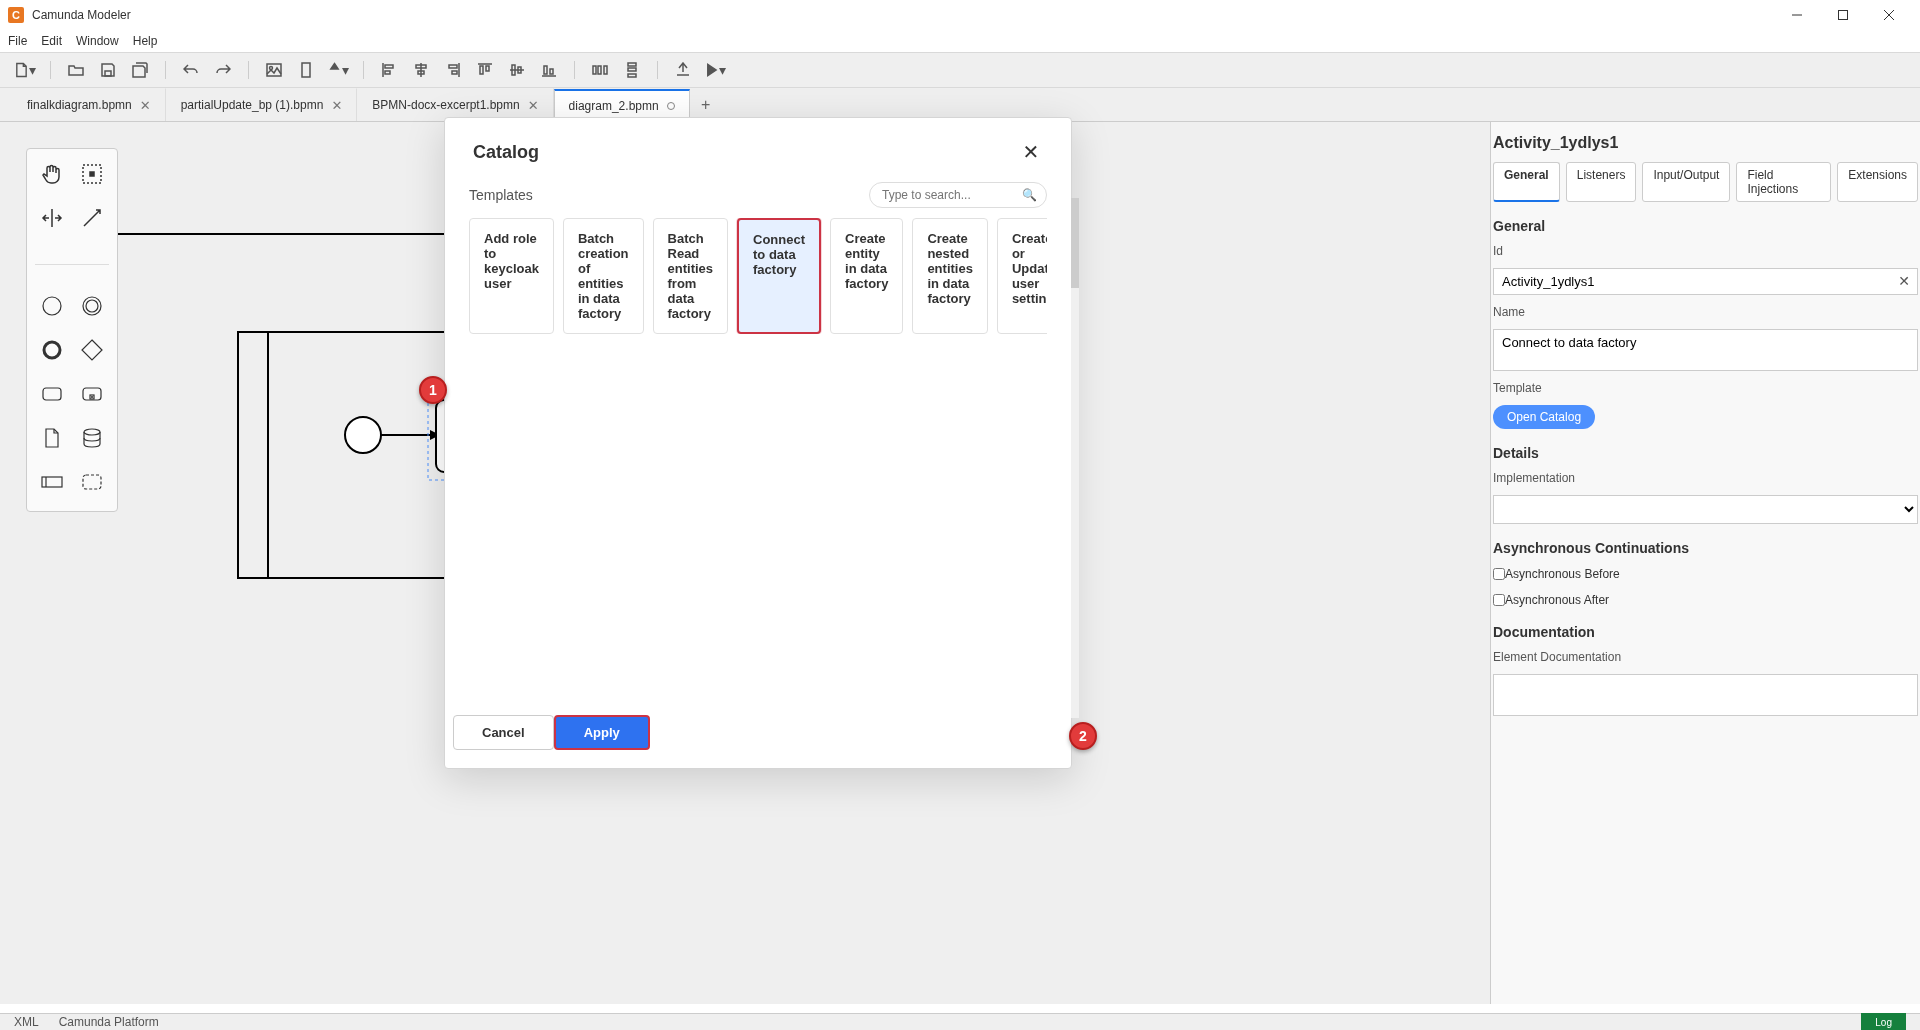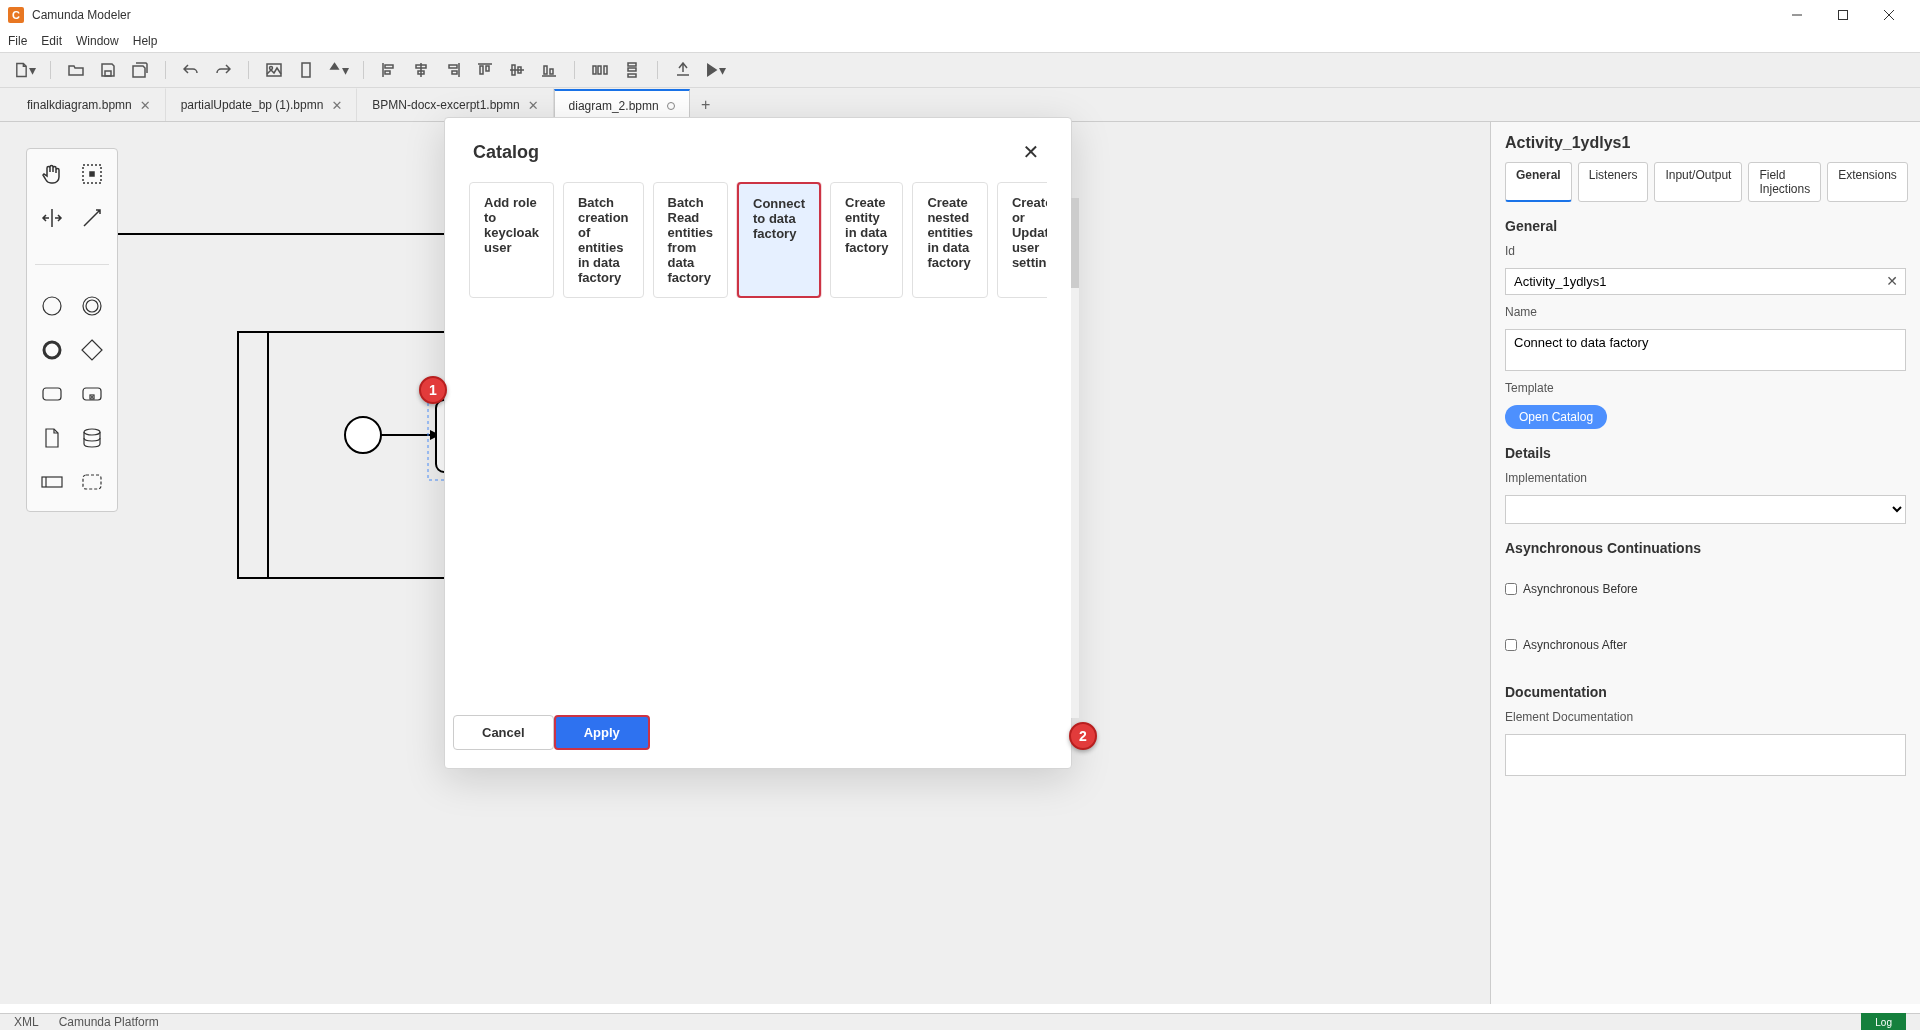--- a/index.html
+++ b/index.html
@@ -37,32 +37,32 @@
 
 .palette { width: 92px; background: #fafafa; border: 1px solid #ccc; margin: 26px 0 0 26px; border-radius: 4px; align-self: flex-start; padding: 8px; display: grid; grid-template-columns: repeat(2, 34px); grid-auto-rows: 38px; gap: 6px; align-items: center; justify-items: center; }
 .palette .p-item svg { width: 24px; height: 24px; }
 .palette hr { grid-column: 1 / -1; border: none; border-top: 1px solid #ddd; width: 100%; }
 
 
 .canvas { flex: 1; position: relative; background: #efefef; }
 .canvas svg.bpmn { position: absolute; left: 0; top: 0; }
 
 
-.props { width: 430px; background: #f8f8f8; border-left: 1px solid #ccc; padding: 12px 14px; display: flex; flex-direction: column; gap: 10px; }
+.props { width: 430px; background: #f8f8f8; border-left: 1px solid #ccc; padding: 12px 2px; display: flex; flex-direction: column; gap: 10px; }
 .props-title { font-size: 16px; font-weight: 700; color: #333; }
 .props-tabs { display: flex; gap: 6px; }
 .ptab { font-size: 12px; color: #333; padding: 5px 10px; border: 1px solid #ccc; border-radius: 3px; background: #fff; }
 .ptab.active { border-bottom: 2px solid #1a73e8; font-weight: 600; }
 .props h3 { font-size: 14px; font-weight: 700; color: #333; margin-top: 6px; }
 .props label { font-size: 12px; color: #555; }
 .props input[type="text"], .props textarea, .props select { width: 100%; border: 1px solid #ccc; padding: 5px 8px; font-size: 13px; background: #fff; resize: none; }
 .input-wrap { position: relative; }
 .input-wrap .x { position: absolute; right: 8px; top: 5px; font-size: 14px; color: #555; }
 .open-catalog-btn { background: #4d90fe; color: #fff; border-radius: 12px; border: none; padding: 5px 14px; font-size: 12px; width: fit-content; }
-.checkbox-row { display: flex; align-items: center; gap: 6px; font-size: 12px; color: #333; margin: 16px 0; }
+.checkbox-row { display: flex; align-items: center; gap: 0; font-size: 12px; color: #333; margin: 1px 0; }
 .checkbox-row input { width: 12px; height: 12px; }
 
 
 .modal-backdrop { position: absolute; inset: 0; }
 .modal { position: absolute; left: 444px; top: 117px; width: 628px; height: 652px; background: #fff; border: 1px solid #d5d5d5; box-shadow: 0 10px 40px rgba(0,0,0,0.15); border-radius: 4px; display: flex; flex-direction: column; }
 .modal-header { display: flex; align-items: center; justify-content: space-between; padding: 22px 28px 10px; }
 .modal-header h2 { font-size: 18px; font-weight: 700; color: #333; }
 .modal-close { font-size: 20px; color: #333; width: 24px; text-align: center; }
 .modal-body { padding: 8px 24px; flex: 1; overflow: hidden; display: flex; flex-direction: column; }
 .templates-row { display: flex; align-items: center; justify-content: space-between; margin-bottom: 10px; }
@@ -384,20 +384,27 @@
 <div class="modal-backdrop"></div>
 <div class="modal">
   <div class="modal-scroll">
       <div class="modal-scroll-thumb"></div>
     </div>
   <div class="modal-header">
     <h2>Catalog</h2>
     <span class="modal-close">✕</span>
   </div>
   <div class="modal-body">
+    <div class="templates-row">
+      <span class="templates-label">Templates</span>
+      <div class="search-box">
+        <input type="text" placeholder="Type to search..." style="">
+        <span class="mag">🔍</span>
+      </div>
+    </div>
     <div class="tmpl-list" id="tmpl-list">
         <div class="tmpl-item">Add role to keycloak user</div>
         <div class="tmpl-item">Batch creation of entities in data factory</div>
         <div class="tmpl-item">Batch Read entities from data factory</div>
         <div class="tmpl-item selected">Connect to data factory</div>
         <div class="tmpl-item">Create entity in data factory</div>
         <div class="tmpl-item">Create nested entities in data factory</div>
         <div class="tmpl-item">Create or Update user settings</div>
         <div class="tmpl-item">Define process business key</div>
         <div class="tmpl-item">Delete entity from data factory</div>

